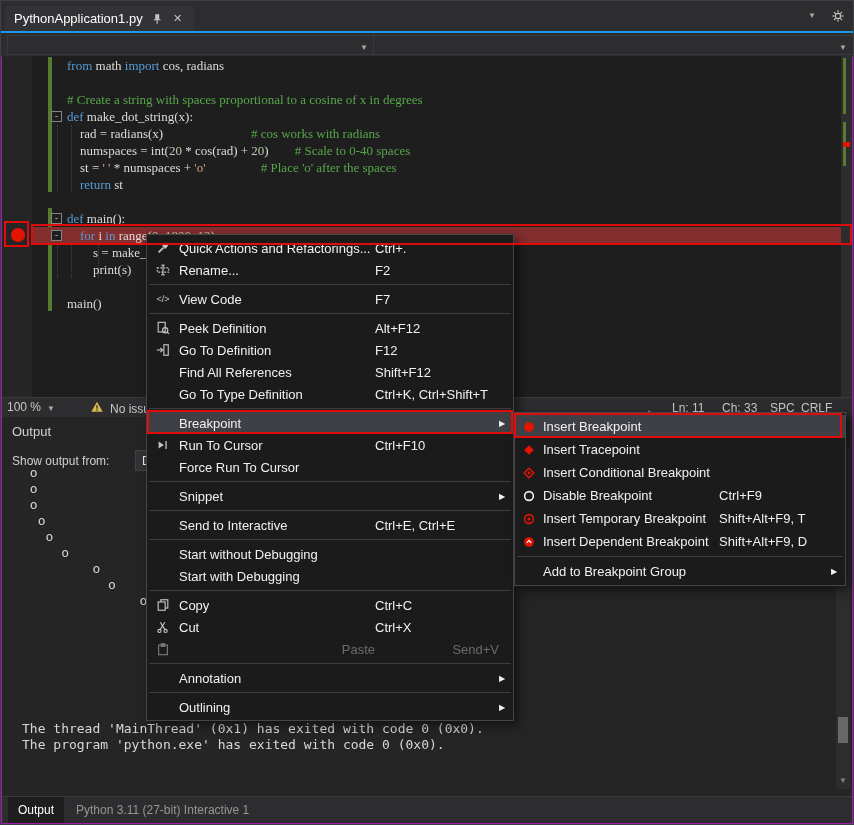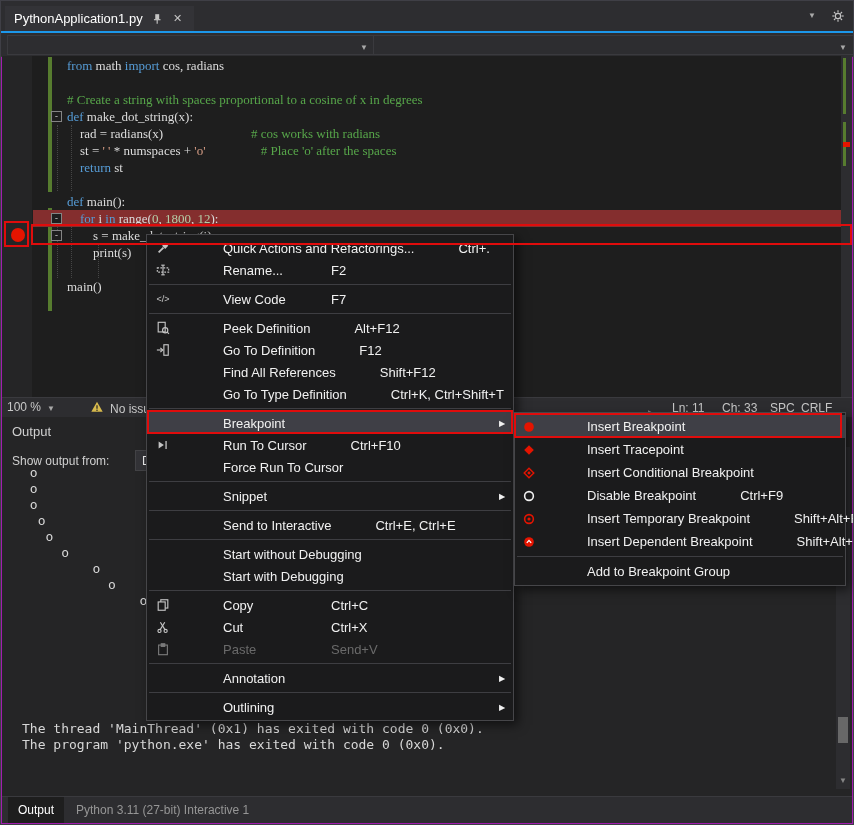--- a/index.html
+++ b/index.html
@@ -60,24 +60,24 @@
   
   #bottom-tabs{position:absolute;left:1px;right:1px;bottom:1px;height:26px;background:#2d2d30;
                border-top:1px solid #3a3a3e;display:flex;align-items:stretch;padding-left:6px;gap:2px;}
   .btab{display:flex;align-items:center;padding:0 10px;font-size:12px;color:#969696;}
   .btab.active{background:#1e1e1e;color:#ffffff;}
   
   .vs-menu{position:absolute;background:var(--menu-bg);border:1px solid #464649;box-sizing:border-box;
            box-shadow:4px 4px 10px rgba(0,0,0,0.55);padding:2px 0;}
   #context-menu{left:145px;top:233px;width:368px;z-index:100;}
   #breakpoint-submenu{left:513px;top:411px;width:332px;z-index:110;}
-  .menu-item{display:flex;align-items:center;font-size:13px;color:#f1f1f1;gap:44px;}
+  .menu-item{display:flex;align-items:center;font-size:13px;color:#f1f1f1;}
   #context-menu .menu-item{height:22px;} #breakpoint-submenu .menu-item{height:23px;}
   .menu-item.highlighted{background:#3f3f46;}
-  .menu-item.disabled, .menu-item.disabled .mi-shortcut{color:#6a6a6a;}
+  .menu-item.disabled, .menu-item.disabled .mi-shortcut{color:#6a6a6a;text-align:right;}
   .mi-icon{flex:0 0 32px;display:flex;align-items:center;justify-content:center;}
   #breakpoint-submenu .mi-icon{flex:0 0 28px;}
   .mi-label{flex:1 1 auto;white-space:nowrap;}
   .mi-shortcut{flex:0 0 124px;color:#f1f1f1;white-space:nowrap;}
   #breakpoint-submenu .mi-shortcut{flex:0 0 112px;}
   .mi-arrow{flex:0 0 14px;font-size:8px;color:#f1f1f1;}
   .menu-sep{height:1px;background:#3e3e42;margin:3px 2px;}
   
   .ann{position:absolute;border:2px solid var(--annotation);z-index:300;box-sizing:border-box;pointer-events:none;}
   #ann-margin{left:3px;top:220px;width:25px;height:26px;}
@@ -145,20 +145,21 @@
     <div class="guide" style="left:69px;top:69px;height:66px;"></div>
     <div class="guide" style="left:55px;top:171px;height:51px;"></div>
     <div class="guide" style="left:69px;top:171px;height:51px;"></div>
     <div class="guide" style="left:96px;top:188px;height:34px;"></div>
     <div id="code-lines">
         <div class="code-line"><span class="seg-kw">from</span><span class="seg-pl"> math </span><span class="seg-kw">import</span><span class="seg-pl"> cos, radians</span></div>
         <div class="code-line"></div>
         <div class="code-line"><span class="seg-cm"># Create a string with spaces proportional to a cosine of x in degrees</span></div>
         <div class="code-line"><span class="seg-kw">def</span><span class="seg-pl"> make_dot_string(x):</span></div>
         <div class="code-line"><span class="seg-pl">    rad = radians(x)                           </span><span class="seg-cm"># cos works with radians</span></div>
+        <div class="code-line"><span class="seg-pl">    numspaces = int(</span><span class="seg-num">20</span><span class="seg-pl"> * cos(rad) + </span><span class="seg-num">20</span><span class="seg-pl">)        </span><span class="seg-cm"># Scale to 0-40 spaces</span></div>
         <div class="code-line"><span class="seg-pl">    st = </span><span class="seg-str">' '</span><span class="seg-pl"> * numspaces + </span><span class="seg-str">'o'</span><span class="seg-pl">                 </span><span class="seg-cm"># Place 'o' after the spaces</span></div>
         <div class="code-line"><span class="seg-pl">    </span><span class="seg-kw">return</span><span class="seg-pl"> st</span></div>
         <div class="code-line"></div>
         <div class="code-line"><span class="seg-kw">def</span><span class="seg-pl"> main():</span></div>
         <div class="code-line hl"><span class="seg-pl">    </span><span class="seg-kw">for</span><span class="seg-pl"> i </span><span class="seg-kw">in</span><span class="seg-pl"> range(</span><span class="seg-num">0</span><span class="seg-pl">, </span><span class="seg-num">1800</span><span class="seg-pl">, </span><span class="seg-num">12</span><span class="seg-pl">):</span></div>
         <div class="code-line"><span class="seg-pl">        s = make_dot_string(i)</span></div>
         <div class="code-line"><span class="seg-pl">        print(s)</span></div>
         <div class="code-line"></div>
         <div class="code-line"><span class="seg-pl">main()</span></div>
       </div>

